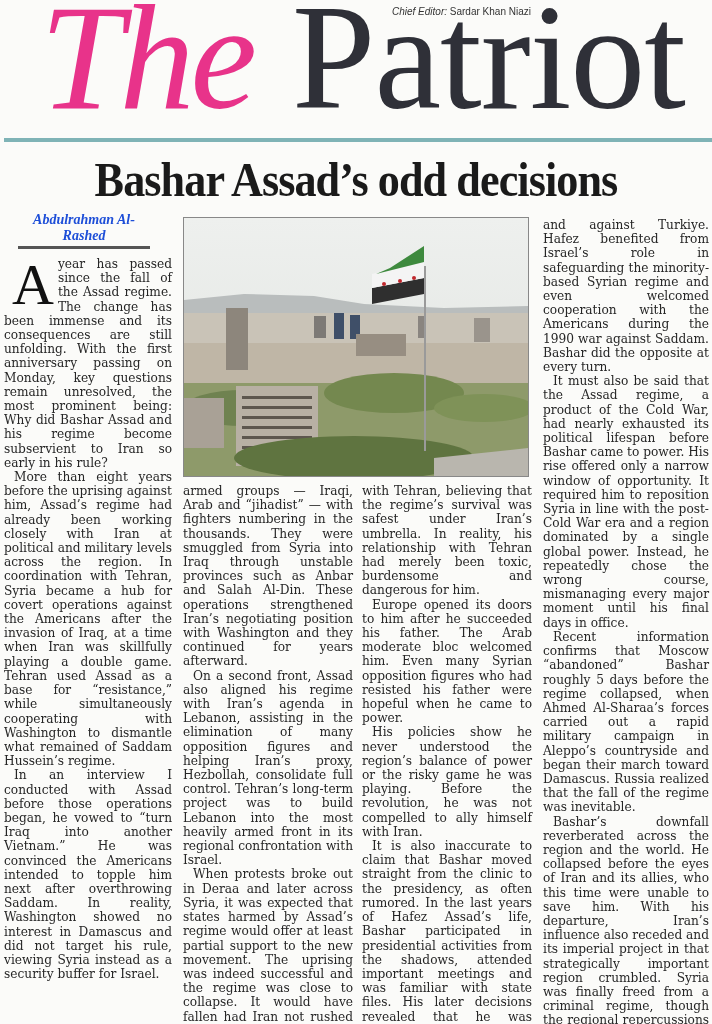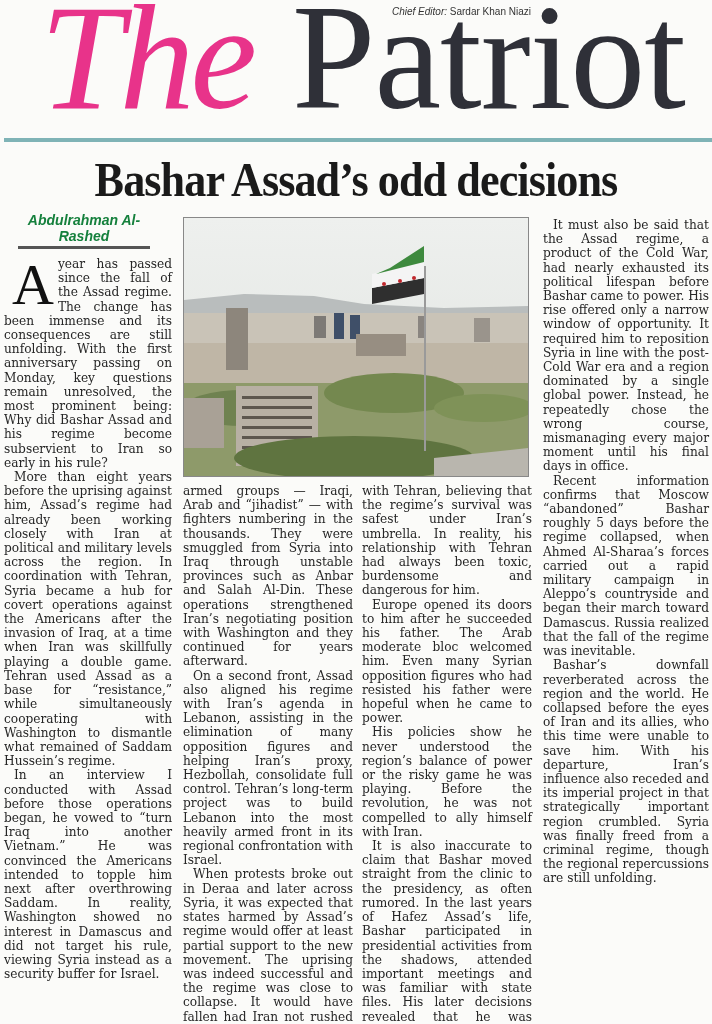--- a/index.html
+++ b/index.html
@@ -11,21 +11,21 @@
   .mh-editor i { font-style:italic; }
   .mh-rule { position:absolute; left:4px; top:138px; width:708px; height:4px; background:#7fb3b6; }
   .headline { position:absolute; left:0; top:150px; width:712px; text-align:center; font-family:"Liberation Serif", serif; font-weight:bold; font-size:48px; letter-spacing:-1px; color:#1a1a1a; transform:scaleX(0.92); transform-origin:center; line-height:60px; }
   .col { position:absolute; top:222px; font-family:"DejaVu Serif", serif; font-size:12.2px; line-height:14.2px; text-align:justify; color:#262626; }
   .col p { margin:0; text-indent:10px; }
   .col p.noindent { text-indent:0; }
   #col1 { left:4px; width:168px; top:212px; }
   #col2 { left:183px; width:170px; top:484px; }
   #col3 { left:362px; width:170px; top:484px; }
   #col4 { left:543px; width:166px; top:218px; }
-  .byline { text-align:center; font-family:Liberation Sans, sans-serif; font-style:italic; font-weight:bold; font-size:14px; line-height:16px; color:#15803d; padding-bottom:2px; border-bottom:3px solid #555; margin:0 22px 8px 14px; }
+  .byline { text-align:center; font-family:Liberation Serif, serif; font-style:italic; font-weight:bold; font-size:14px; line-height:16px; color:#1d4ed8; padding-bottom:2px; border-bottom:3px solid #555; margin:0 22px 8px 14px; }
   .dropcap { float:left; font-family:"Liberation Serif", serif; font-size:58px; line-height:44px; margin:6px 4px 0 8px; color:#111; }
   .photo { position:absolute; left:183px; top:217px; width:344px; height:258px; border:1px solid #888; overflow:hidden; }
   .photo svg { display:block; }
 </style>
 </head>
 <body>
 
 <div class="masthead">
   <div class="mh-the">The</div>
   <div class="mh-patriot">Patriot</div>
@@ -91,24 +91,25 @@
 </div>
 
 <div class="col" id="col2">
   <p class="noindent">armed groups — Iraqi, Arab and “jihadist” — with fighters numbering in the thousands. They were smuggled from Syria into Iraq through unstable provinces such as Anbar and Salah Al-Din. These operations strengthened Iran’s negotiating position with Washington and they continued for years afterward.</p>
   <p>On a second front, Assad also aligned his regime with Iran’s agenda in Lebanon, assisting in the elimination of many opposition figures and helping Iran’s proxy, Hezbollah, consolidate full control. Tehran’s long-term project was to build Lebanon into the most heavily armed front in its regional confrontation with Israel.</p>
   <p>When protests broke out in Deraa and later across Syria, it was expected that states harmed by Assad’s regime would offer at least partial support to the new movement. The uprising was indeed successful and the regime was close to collapse. It would have fallen had Iran not rushed to save it, sending tens of thousands of fighters from Lebanon, Iraq, Afghanistan and Pakistan.</p>
 
 </div>
 
 <div class="col" id="col3">
-  <p class="noindent">with Tehran, believing that the regime’s survival was safest under Iran’s umbrella. In reality, his relationship with Tehran had always been toxic, burdensome and dangerous for him.</p>
+  <p class="noindent">with Tehran, believing that the regime’s survival was safest under Iran’s umbrella. In reality, his relationship with Tehran had merely been toxic, burdensome and dangerous for him.</p>
   <p>Europe opened its doors to him after he succeeded his father. The Arab moderate bloc welcomed him. Even many Syrian opposition figures who had resisted his father were hopeful when he came to power.</p>
   <p>His policies show he never understood the region’s balance of power or the risky game he was playing. Before the revolution, he was not compelled to ally himself with Iran.</p>
   <p>It is also inaccurate to claim that Bashar moved straight from the clinic to the presidency, as often rumored. In the last years of Hafez Assad’s life, Bashar participated in presidential activities from the shadows, attended important meetings and was familiar with state files. His later decisions revealed that he was nothing like his father, who had maintained balanced ties with Tehran, Riyadh, Moscow and the West as part of a carefully managed strategy against the Baathist regime in Iraq</p>
 </div>
 
 <div class="col" id="col4">
+  <p class="noindent">and against Turkiye. Hafez benefited from Israel’s role in safeguarding the minority-based Syrian regime and even welcomed cooperation with the Americans during the 1990 war against Saddam. Bashar did the opposite at every turn.</p>
   <p>It must also be said that the Assad regime, a product of the Cold War, had nearly exhausted its political lifespan before Bashar came to power. His rise offered only a narrow window of opportunity. It required him to reposition Syria in line with the post-Cold War era and a region dominated by a single global power. Instead, he repeatedly chose the wrong course, mismanaging every major moment until his final days in office.</p>
   <p>Recent information confirms that Moscow “abandoned” Bashar roughly 5 days before the regime collapsed, when Ahmed Al-Sharaa’s forces carried out a rapid military campaign in Aleppo’s countryside and began their march toward Damascus. Russia realized that the fall of the regime was inevitable.</p>
   <p>Bashar’s downfall reverberated across the region and the world. He collapsed before the eyes of Iran and its allies, who this time were unable to save him. With his departure, Iran’s influence also receded and its imperial project in that strategically important region crumbled. Syria was finally freed from a criminal regime, though the regional repercussions are still unfolding.</p>
 
 </div>
 
 </body></html>

